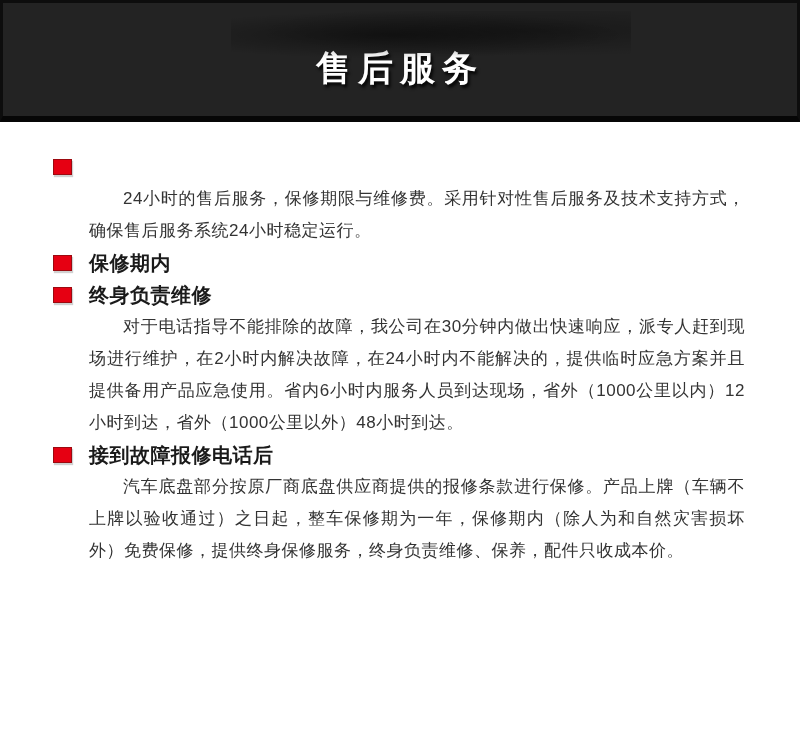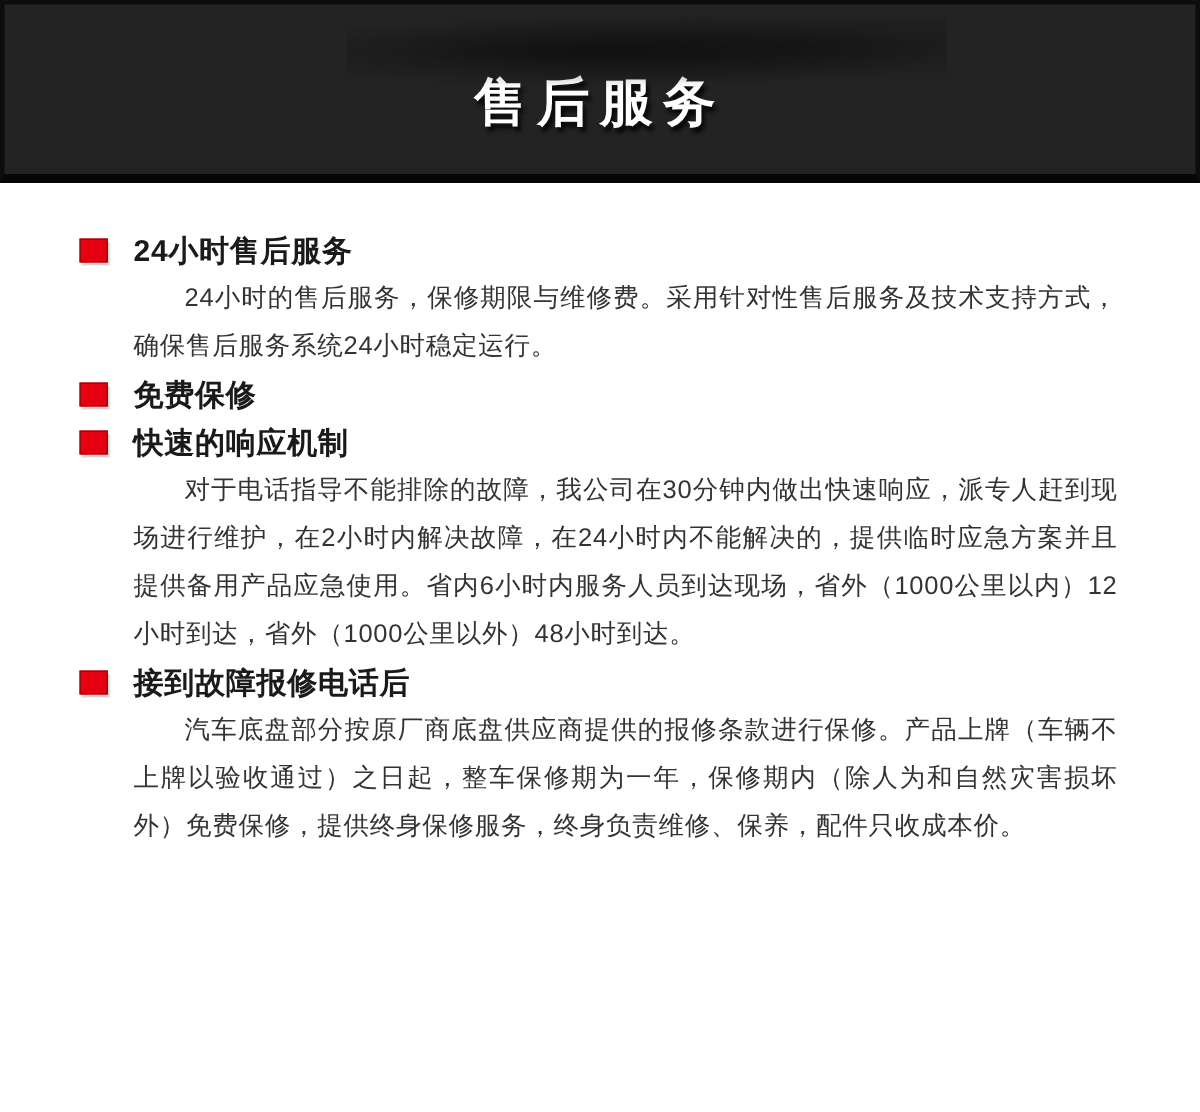--- a/index.html
+++ b/index.html
@@ -92,36 +92,35 @@
   <div class="banner">
     <div class="banner-watermark"></div>
     <div class="banner-title">售后服务</div>
   </div>
 
   <div class="content">
 
     <div class="section">
       <div class="section-head">
         <span class="bullet"></span>
-        <span class="section-title">24小时售后服务</span>
       </div>
       <p class="para">24小时的售后服务，保修期限与维修费。采用针对性售后服务及技术支持方式，确保售后服务系统24小时稳定运行。</p>
     </div>
 
     <div class="section">
       <div class="section-head">
         <span class="bullet"></span>
-        <span class="section-title">免费保修</span>
+        <span class="section-title">保修期内</span>
       </div>
     </div>
 
     <div class="section">
       <div class="section-head">
         <span class="bullet"></span>
-        <span class="section-title">快速的响应机制</span>
+        <span class="section-title">终身负责维修</span>
       </div>
       <p class="para">对于电话指导不能排除的故障，我公司在30分钟内做出快速响应，派专人赶到现场进行维护，在2小时内解决故障，在24小时内不能解决的，提供临时应急方案并且提供备用产品应急使用。省内6小时内服务人员到达现场，省外（1000公里以内）12小时到达，省外（1000公里以外）48小时到达。</p>
     </div>
 
     <div class="section">
       <div class="section-head">
         <span class="bullet"></span>
         <span class="section-title">接到故障报修电话后</span>
       </div>
       <p class="para">汽车底盘部分按原厂商底盘供应商提供的报修条款进行保修。产品上牌（车辆不上牌以验收通过）之日起，整车保修期为一年，保修期内（除人为和自然灾害损坏外）免费保修，提供终身保修服务，终身负责维修、保养，配件只收成本价。</p>

